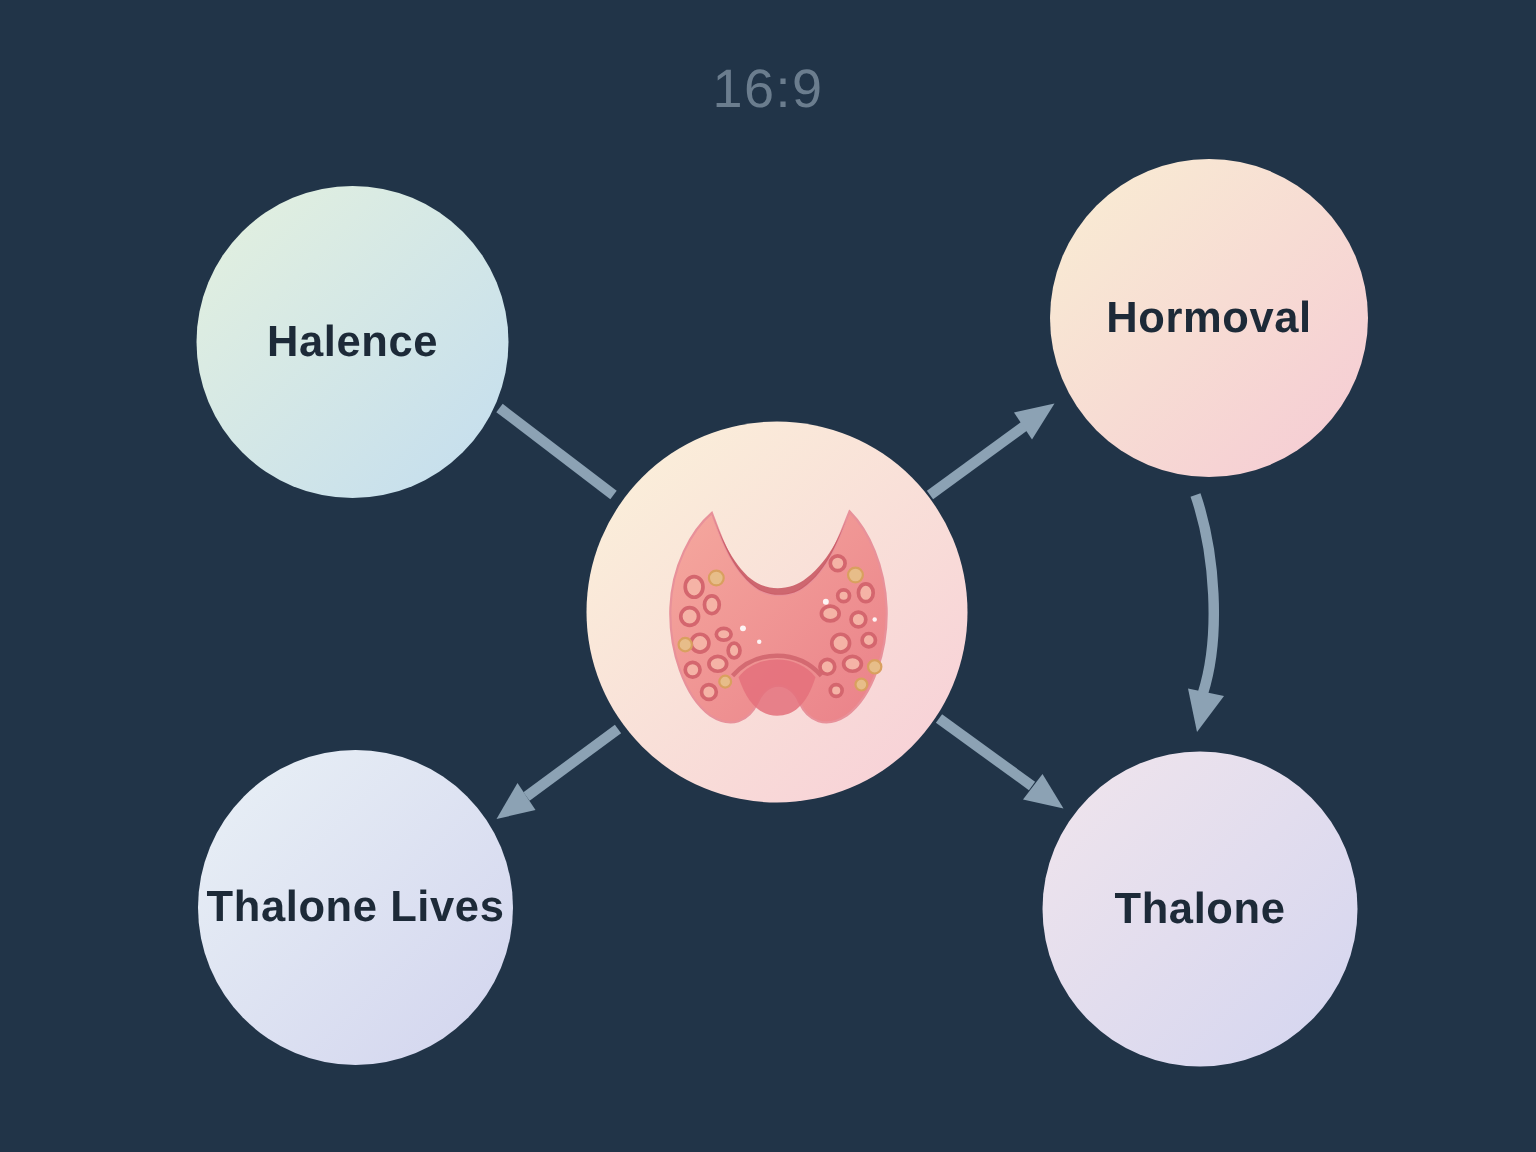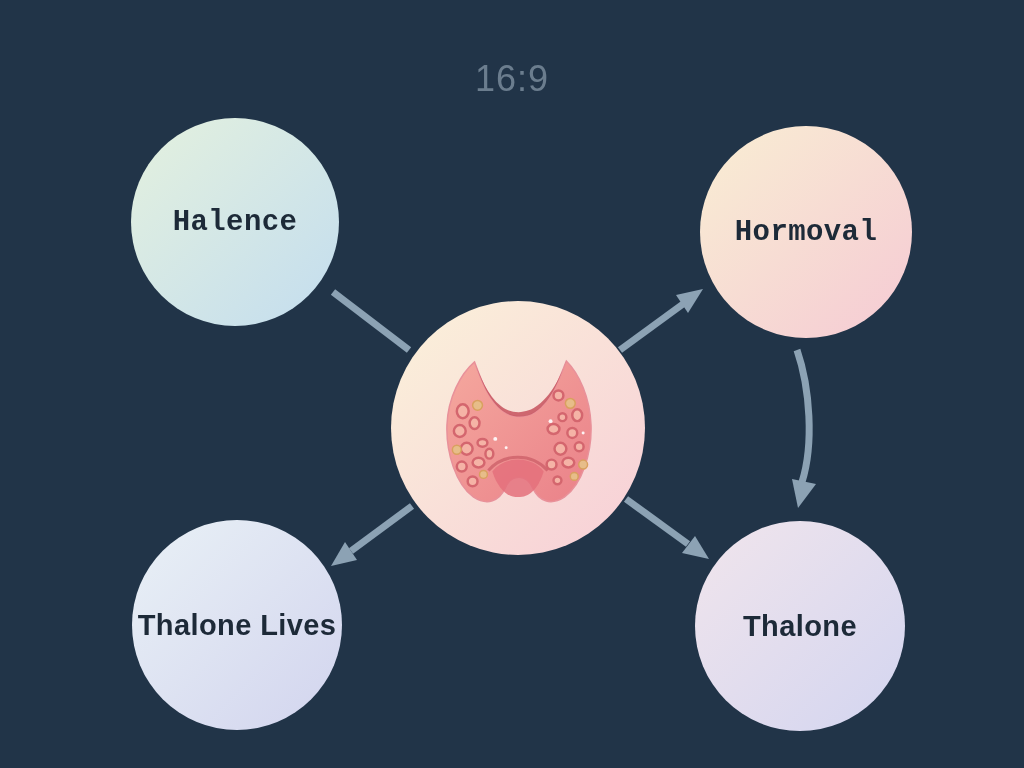--- a/index.html
+++ b/index.html
@@ -2,21 +2,21 @@
 <html><head>
 <meta charset="utf-8">
 <style>
   html, body { margin: 0; padding: 0; }
   body {
     width: 1024px; height: 768px;
     position: relative;
     overflow: hidden;
     font-family: "Liberation Sans", "DejaVu Sans", sans-serif;
   }
-  .stage { position: absolute; inset: 0; margin-top: 20px; }
+  .stage { position: absolute; inset: 0; }
   .diagram-title {
     position: absolute;
     top: 38px; left: 0; width: 1024px;
     text-align: center;
     font-size: 36px;
     font-weight: 500;
     letter-spacing: 1px;
   }
   .node {
     position: absolute;
@@ -24,21 +24,21 @@
     display: flex;
     align-items: center;
     justify-content: center;
   }
   .node-label {
     font-size: 29px;
     font-weight: 600;
     letter-spacing: 0.4px;
     text-align: center;
   }
-  #node-halence      { left: 131px; top: 98px; width: 208px; height: 208px; font-family: Liberation Mono, monospace; }
+  #node-halence      { left: 131px; top: 124px; width: 208px; height: 208px; }
   #node-hormoval     { left: 700px; top: 106px; width: 212px; height: 212px; }
   #node-thalone      { left: 132px; top: 500px; width: 210px; height: 210px; }
   #node-follow       { left: 695px; top: 501px; width: 210px; height: 210px; }
   #node-center       { left: 391px; top: 281px; width: 254px; height: 254px; }
   #node-center svg.thyroid { position: absolute; left: 42px; top: 55px; }
   svg.connectors { position: absolute; left: 0; top: 0; pointer-events: none; }
 </style>
 </head>
 <body style="background: rgb(33, 52, 72);">
 
@@ -68,21 +68,21 @@
     <g>
       <path class="arrow-stroke" d="M 797 330 C 810 368, 814 424, 802 462" fill="none" stroke-width="7" stroke="#8ca2b4"></path>
       <polygon class="arrow-fill" points="798,488 792,459 816,464" fill="#8ca2b4"></polygon>
     </g>
   </svg>
 
   <div class="node" id="node-halence" style="background: linear-gradient(135deg, rgb(228, 241, 222) 0%, rgb(195, 221, 239) 100%);">
     <span class="node-label" style="color: rgb(29, 42, 56);">Halence</span>
   </div>
 
-  <div class="node" id="node-hormoval" style="background: linear-gradient(135deg, rgb(249, 238, 211) 0%, rgb(245, 202, 212) 100%); font-family: Liberation Mono, monospace;">
+  <div class="node" id="node-hormoval" style="background: linear-gradient(135deg, rgb(249, 238, 211) 0%, rgb(245, 202, 212) 100%);">
     <span class="node-label" style="color: rgb(29, 42, 56);">Hormoval</span>
   </div>
 
   <div class="node" id="node-thalone" style="background: linear-gradient(135deg, rgb(233, 241, 246) 0%, rgb(210, 212, 238) 100%); align-items: center;">
     <span class="node-label" style="color: rgb(29, 42, 56);">Thalone Lives</span>
   </div>
 
   <div class="node" id="node-follow" style="background: linear-gradient(135deg, rgb(241, 229, 236) 0%, rgb(211, 213, 240) 100%);">
     <span class="node-label" style="color: rgb(29, 42, 56);">Thalone</span>
   </div>

